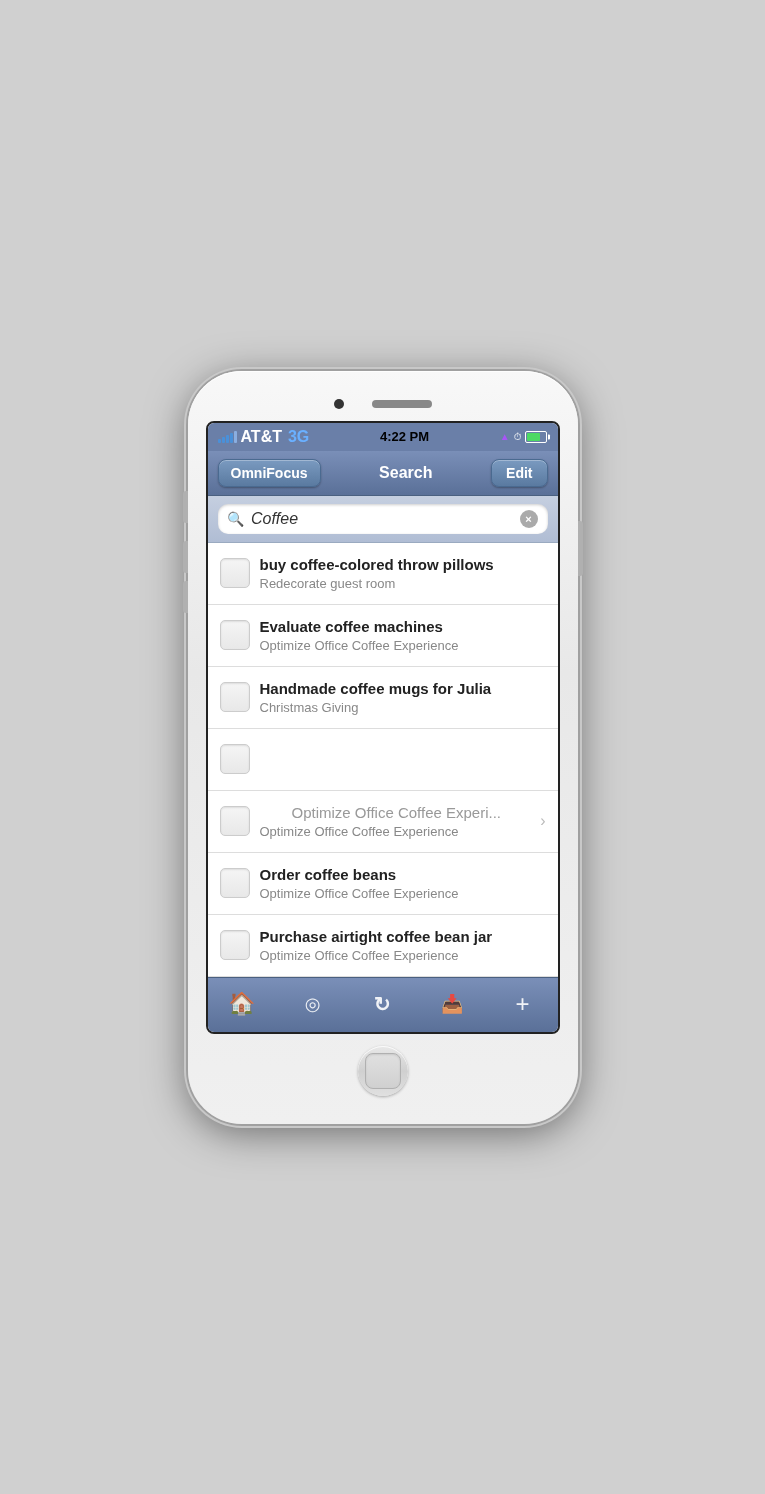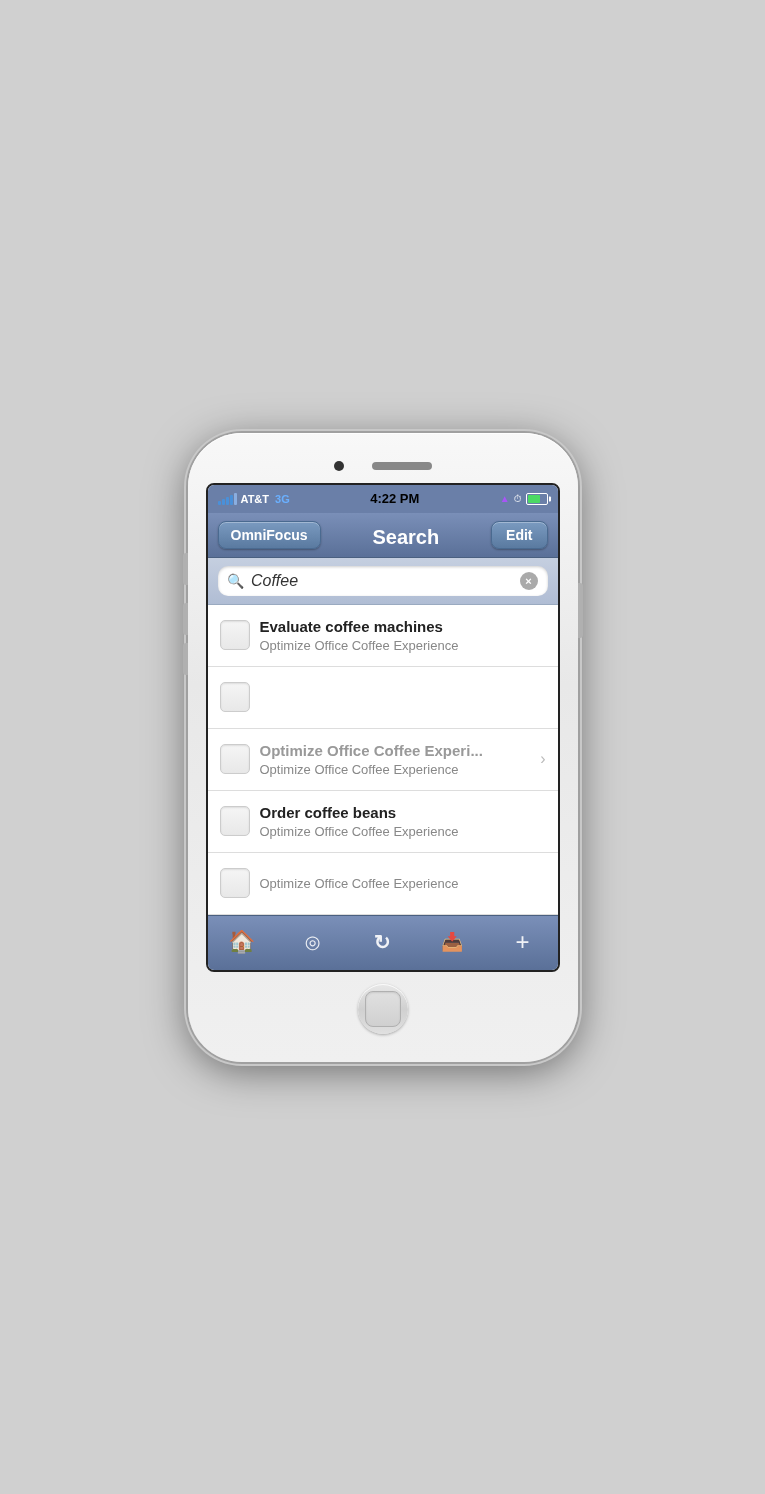--- a/index.html
+++ b/index.html
@@ -83,21 +83,21 @@
       padding: 5px 10px;
       display: flex;
       align-items: center;
       justify-content: space-between;
       height: 28px;
     }
     .status-left {
       display: flex;
       align-items: center;
       gap: 4px;
-      font-size: 11px;
+      font-size: 16px;
       color: white;
       font-weight: 600;
     }
     .signal-bars {
       display: flex;
       align-items: flex-end;
       gap: 1px;
       height: 12px;
     }
     .signal-bar {
@@ -149,38 +149,38 @@
       height: 100%;
       background: #4cd964;
       border-radius: 1px;
     }
 
     
     .nav-bar {
       background: linear-gradient(180deg, #7a8fb8 0%, #5a7098 100%);
       padding: 8px 10px;
       display: flex;
-      align-items: flex-end;
+      align-items: center;
       justify-content: space-between;
       border-bottom: 1px solid #4a6080;
     }
     .nav-back-btn {
       background: linear-gradient(180deg, #7a9ac0 0%, #5a7aa0 100%);
       border: 1px solid #4a6a90;
       border-radius: 8px;
       padding: 5px 12px;
       color: white;
       font-size: 14px;
       font-weight: 600;
       cursor: pointer;
       box-shadow: 0 1px 2px rgba(0,0,0,0.3), inset 0 1px 0 rgba(255,255,255,0.3);
     }
     .nav-title {
       color: white;
-      font-size: 20px;
+      font-size: 16px;
       font-weight: 700;
     }
     .nav-edit-btn {
       background: linear-gradient(180deg, #7a9ac0 0%, #5a7aa0 100%);
       border: 1px solid #4a6a90;
       border-radius: 8px;
       padding: 5px 14px;
       color: white;
       font-size: 14px;
       font-weight: 600;
@@ -253,21 +253,22 @@
       flex: 1;
     }
     .task-title {
       font-size: 15px;
       font-weight: 700;
       color: #222;
       line-height: 1.3;
     }
     .task-title.dimmed {
       color: #999;
-      font-weight: 700;
+      font-weight: 400;
+      margin-left: 32px;
     }
     .task-subtitle {
       font-size: 13px;
       color: #888;
       margin-top: 1px;
     }
     .task-chevron {
       color: #bbb;
       font-size: 16px;
       font-weight: 300;
@@ -357,48 +358,63 @@
 
     <div class="search-bar-container">
       <div class="search-input-wrap">
         <span class="search-icon-inner">🔍</span>
         <span class="search-input-text">Coffee</span>
         <div class="search-clear">×</div>
       </div>
     </div>
 
     <div class="task-list" id="task-list-container">
+    <div class="task-item">
+          <div class="task-checkbox"></div>
+          <div class="task-content">
+            <div class="task-title">buy coffee-colored throw pillows</div>
+            <div class="task-subtitle">Redecorate guest room</div>
+          </div>
+        </div>
         <div class="task-item">
           <div class="task-checkbox"></div>
           <div class="task-content">
             <div class="task-title">Evaluate coffee machines</div>
             <div class="task-subtitle">Optimize Office Coffee Experience</div>
           </div>
         </div>
         <div class="task-item">
           <div class="task-checkbox"></div>
+          <div class="task-content">
+            <div class="task-title">Handmade coffee mugs for Julia</div>
+            <div class="task-subtitle">Christmas Giving</div>
+          </div>
+        </div>
+        <div class="task-item">
+          <div class="task-checkbox"></div>
         </div>
         <div class="task-item">
           <div class="task-checkbox"></div>
           <div class="task-content">
             <div class="task-title dimmed">Optimize Office Coffee Experi...</div>
             <div class="task-subtitle">Optimize Office Coffee Experience</div>
           </div>
           <div class="task-chevron">›</div>
         </div>
         <div class="task-item">
           <div class="task-checkbox"></div>
           <div class="task-content">
             <div class="task-title">Order coffee beans</div>
             <div class="task-subtitle">Optimize Office Coffee Experience</div>
           </div>
         </div>
         <div class="task-item">
           <div class="task-checkbox"></div>
           <div class="task-content">
+            <div class="task-title">Purchase airtight coffee bean jar</div>
             <div class="task-subtitle">Optimize Office Coffee Experience</div>
           </div>
         </div>
       </div>
 
     <div class="bottom-toolbar">
       <div class="toolbar-icon">🏠</div>
       <div class="toolbar-icon" style="font-size:18px;">◎</div>
       <div class="toolbar-icon" style="font-size:20px; font-weight:bold;">↻</div>
       <div class="toolbar-icon" style="font-size:18px;">📥</div>

